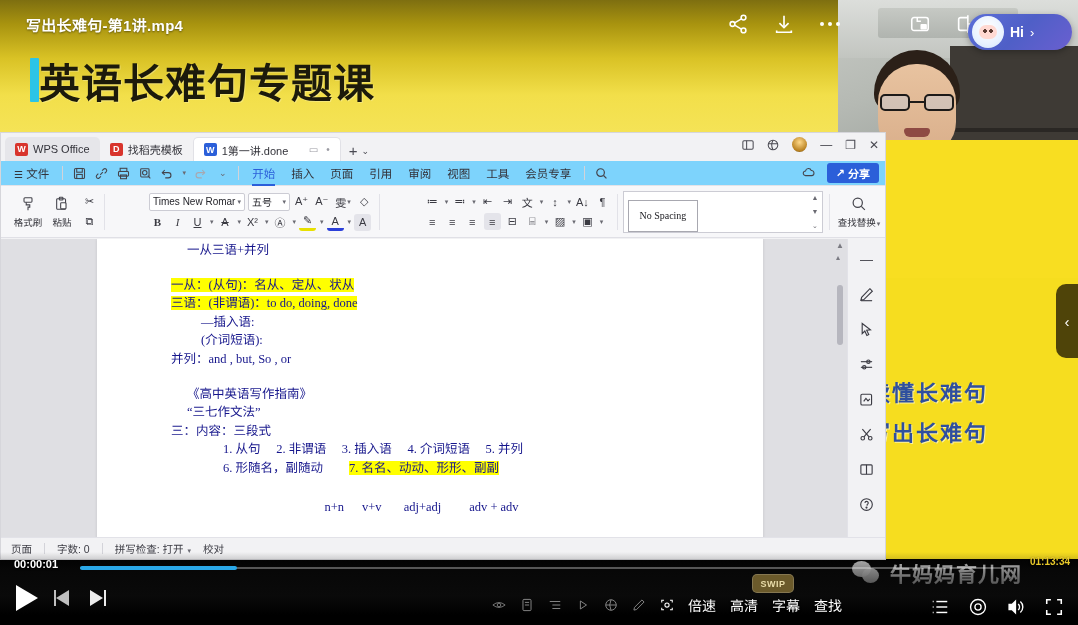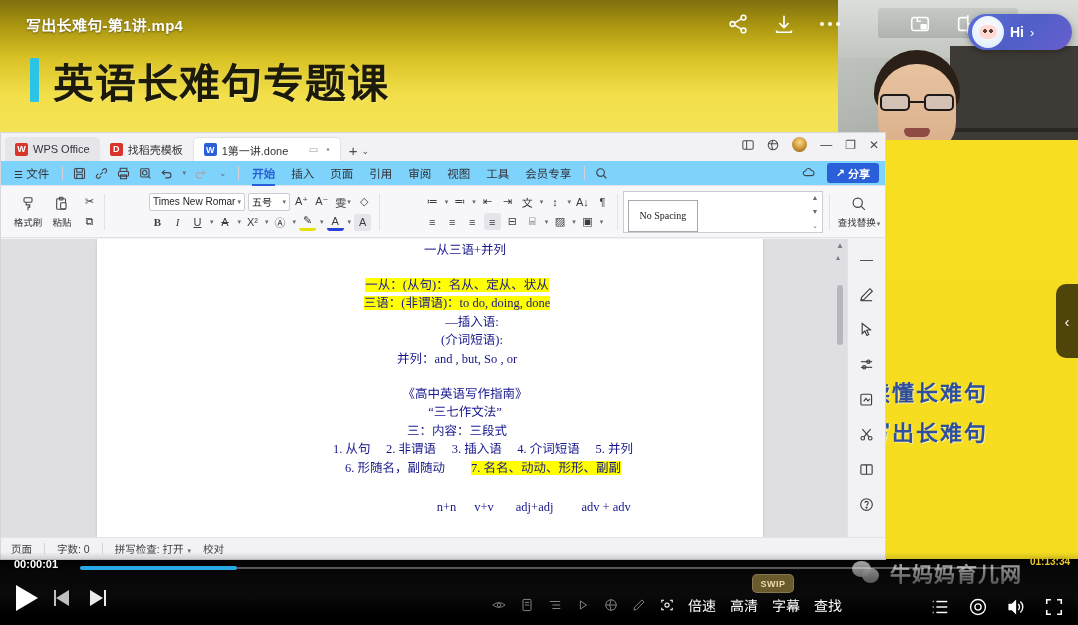--- a/index.html
+++ b/index.html
@@ -18,21 +18,21 @@
     overflow: hidden;
   }
   .banner-file {
     position: absolute; left: 26px; top: 14px;
     font-size: 15px; font-weight: bold; color: #ffffff;
     text-shadow: 0 1px 2px rgba(0,0,0,.45);
     letter-spacing: .3px;
   }
   .banner-title-row {
     position: absolute; left: 30px; top: 50px;
-    display: flex; align-items: center; gap: 14px;
+    display: flex; align-items: center; 
   }
   .banner-bar { width: 9px; height: 44px; background: #2cc4e6; border-radius: 1px; }
   .banner-title {
     font-size: 41px; font-weight: bold; color: #1c1a0b;
     letter-spacing: 1px;
     text-shadow: 1px 1px 0 rgba(255,255,255,.25);
   }
 
   
   .top-icons {
@@ -178,21 +178,21 @@
   .win-ctrls { position: absolute; right: 6px; top: 4px; display: flex; align-items: center; gap: 13px; color: #4a4a52; }
   .win-ctrls .wb { font-size: 12px; cursor: pointer; display:flex; align-items:center; }
   .win-avatar { width: 15px; height: 15px; border-radius: 50%;
     background: radial-gradient(circle at 50% 35%, #ffd98a, #b8801f 70%, #3a2a0c); }
 
   .wps-menubar {
     height: 25px; background: #7dd3fc; display: flex; align-items: center;
     padding: 0 6px; gap: 2px; position: relative; border-bottom: 1px solid #e3e3e8;
   }
   .mb-item { font-size: 11.5px; color: #33333a; padding: 2px 7px; border-radius: 3px; cursor: pointer; white-space: nowrap; }
-  .mb-item.act { color: #2b5fd9; font-weight: bold; position: relative; }
+  .mb-item.act { color: #2b5fd9; font-weight: normal; position: relative; }
   .mb-item.act::after { content:""; position:absolute; left:7px; right:7px; bottom:-3px; height:2px; background:#2b5fd9; }
   .mb-icon { width: 20px; height: 18px; display: flex; align-items: center; justify-content: center;
     color: #44444c; cursor: pointer; font-size: 12px; }
   .mb-sep { width: 1px; height: 14px; background: #d3d3d9; margin: 0 4px; }
   .mb-right { position: absolute; right: 6px; display: flex; align-items: center; gap: 8px; }
   .share-btn {
     background: #2b5fd9; color: #fff; font-size: 11px; font-weight: bold;
     border-radius: 3px; padding: 2px 9px; display: flex; align-items: center; gap: 3px; cursor: pointer;
   }
 
@@ -240,21 +240,21 @@
   
   .doc-wrap { position: absolute; left: 0; top: 106px; right: 0; bottom: 0;
     background: #dfdfe3; overflow: hidden; }
   .doc-page {
     position: absolute; left: 96px; top: 0; width: 666px; bottom: 0;
     background: #fff; box-shadow: 0 0 3px rgba(0,0,0,.12);
   }
   .doc-body {
     position: absolute; left: 74px; top: 2px; right: 20px;
     font-family: "Liberation Serif", "DejaVu Serif", serif;
-    font-size: 12.5px; color: #16168c; line-height: 18.6px; text-align: center;
+    font-size: 12.5px; color: #16168c; line-height: 18.6px;
   }
   .dl { white-space: pre; }
   .hl { background: #ffff00; }
   .ind1 { padding-left: 16px; }
   .ind2 { padding-left: 30px; }
   .ind3 { padding-left: 52px; }
   .gap { height: 16px; }
   .en { font-family: "Liberation Serif", serif; }
 
   .doc-vscroll {

